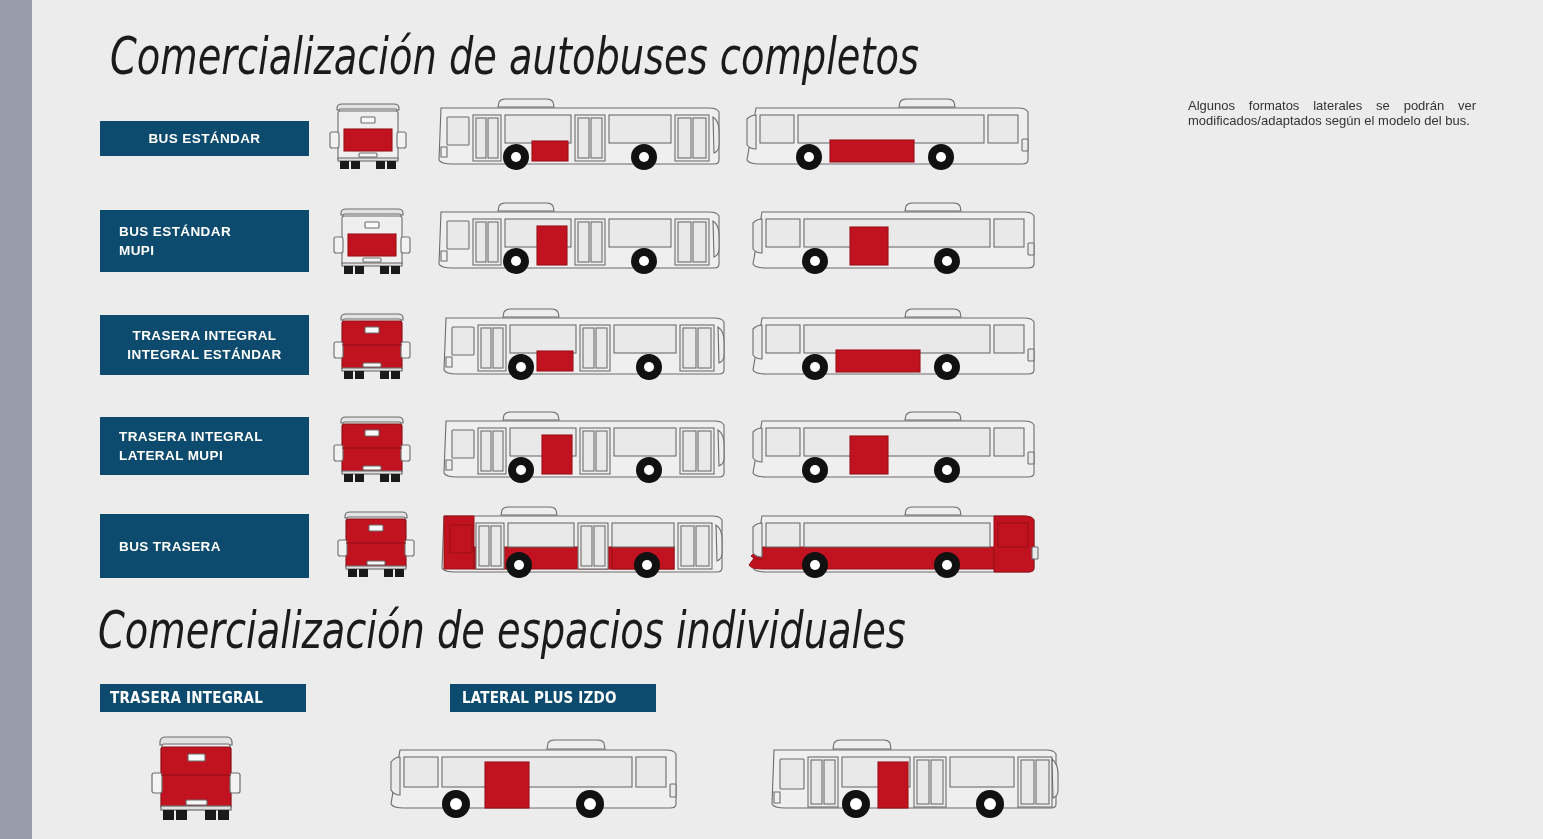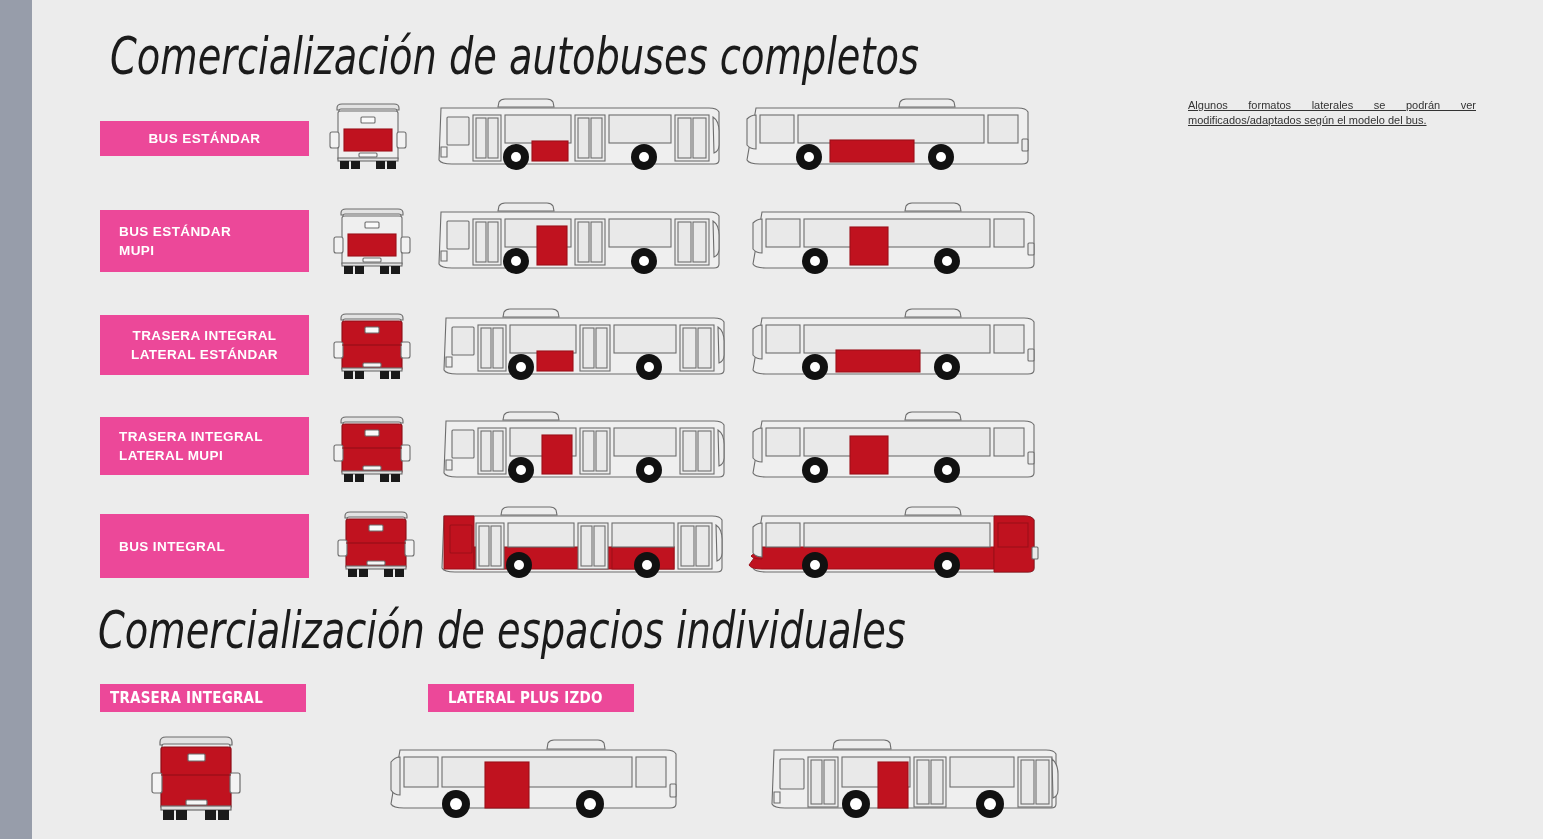--- a/index.html
+++ b/index.html
@@ -27,30 +27,29 @@
     letter-spacing:0px;
     transform:scaleX(0.82);
     transform-origin:left center;
   }
   #title-1{left:110px;top:26px;font-size:52px;}
   #title-2{left:98px;top:600px;font-size:52px;}
 
   
   .note{
     position:absolute;left:1188px;top:98px;width:288px;
-    font-size:11px;line-height:15px;color:#333;
+    font-size:13px;line-height:15px;color:#333;
     text-align:justify;
     font-family:"Liberation Sans", sans-serif;
-    text-decoration:underline;
   }
 
   
   .label{
     position:absolute;
-    background:#ec4899;
+    background:#0c4a6e;
     color:#ffffff;
     font-weight:bold;
     box-sizing:border-box;
     display:flex;
     flex-direction:column;
     justify-content:center;
     font-size:13.5px;
     letter-spacing:0.4px;
     line-height:19px;
   }
@@ -80,38 +79,38 @@
     <span>BUS ESTÁNDAR</span>
   </div>
 
   <div class="label left" style="left:100px;top:210px;width:209px;height:62px;">
     <span>BUS ESTÁNDAR</span>
     <span>MUPI</span>
   </div>
 
   <div class="label center" style="left:100px;top:315px;width:209px;height:60px;">
     <span>TRASERA INTEGRAL</span>
-    <span>LATERAL ESTÁNDAR</span>
+    <span>INTEGRAL ESTÁNDAR</span>
   </div>
 
   <div class="label left" style="left:100px;top:417px;width:209px;height:58px;">
     <span>TRASERA INTEGRAL</span>
     <span>LATERAL MUPI</span>
   </div>
 
   <div class="label left" style="left:100px;top:514px;width:209px;height:64px;">
-    <span>BUS INTEGRAL</span>
+    <span>BUS TRASERA</span>
   </div>
 
   <div class="section-title" id="title-2">Comercialización de espacios individuales</div>
 
   <div class="label narrow left" style="left:100px;top:684px;width:206px;height:28px;padding-left:10px;">
     <span>TRASERA INTEGRAL</span>
   </div>
-  <div class="label narrow left" style="left:428px;top:684px;width:206px;height:28px;padding-left:20px;">
+  <div class="label narrow left" style="left:450px;top:684px;width:206px;height:28px;padding-left:12px;">
     <span>LATERAL PLUS IZDO</span>
   </div>
 
   <div class="art" style="left:326px;top:95px;">
     <svg width="84" height="78" viewBox="0 0 84 78">
       <g stroke="#6d6d6d" stroke-width="1.1" fill="#efefef">
         <path d="M16 9 h52 q5 0 5 4 v2 h-62 v-2 q0 -4 5 -4 z" fill="#e3e3e3"></path>
         <rect x="13" y="14" width="58" height="4" rx="2" fill="#ededed"></rect>
         <path d="M12 18 q0 -2 3 -2 h54 q3 0 3 2 v46 h-60 z"></path>
         <rect x="4" y="37" width="9" height="16" rx="2" fill="#f2f2f2"></rect>

